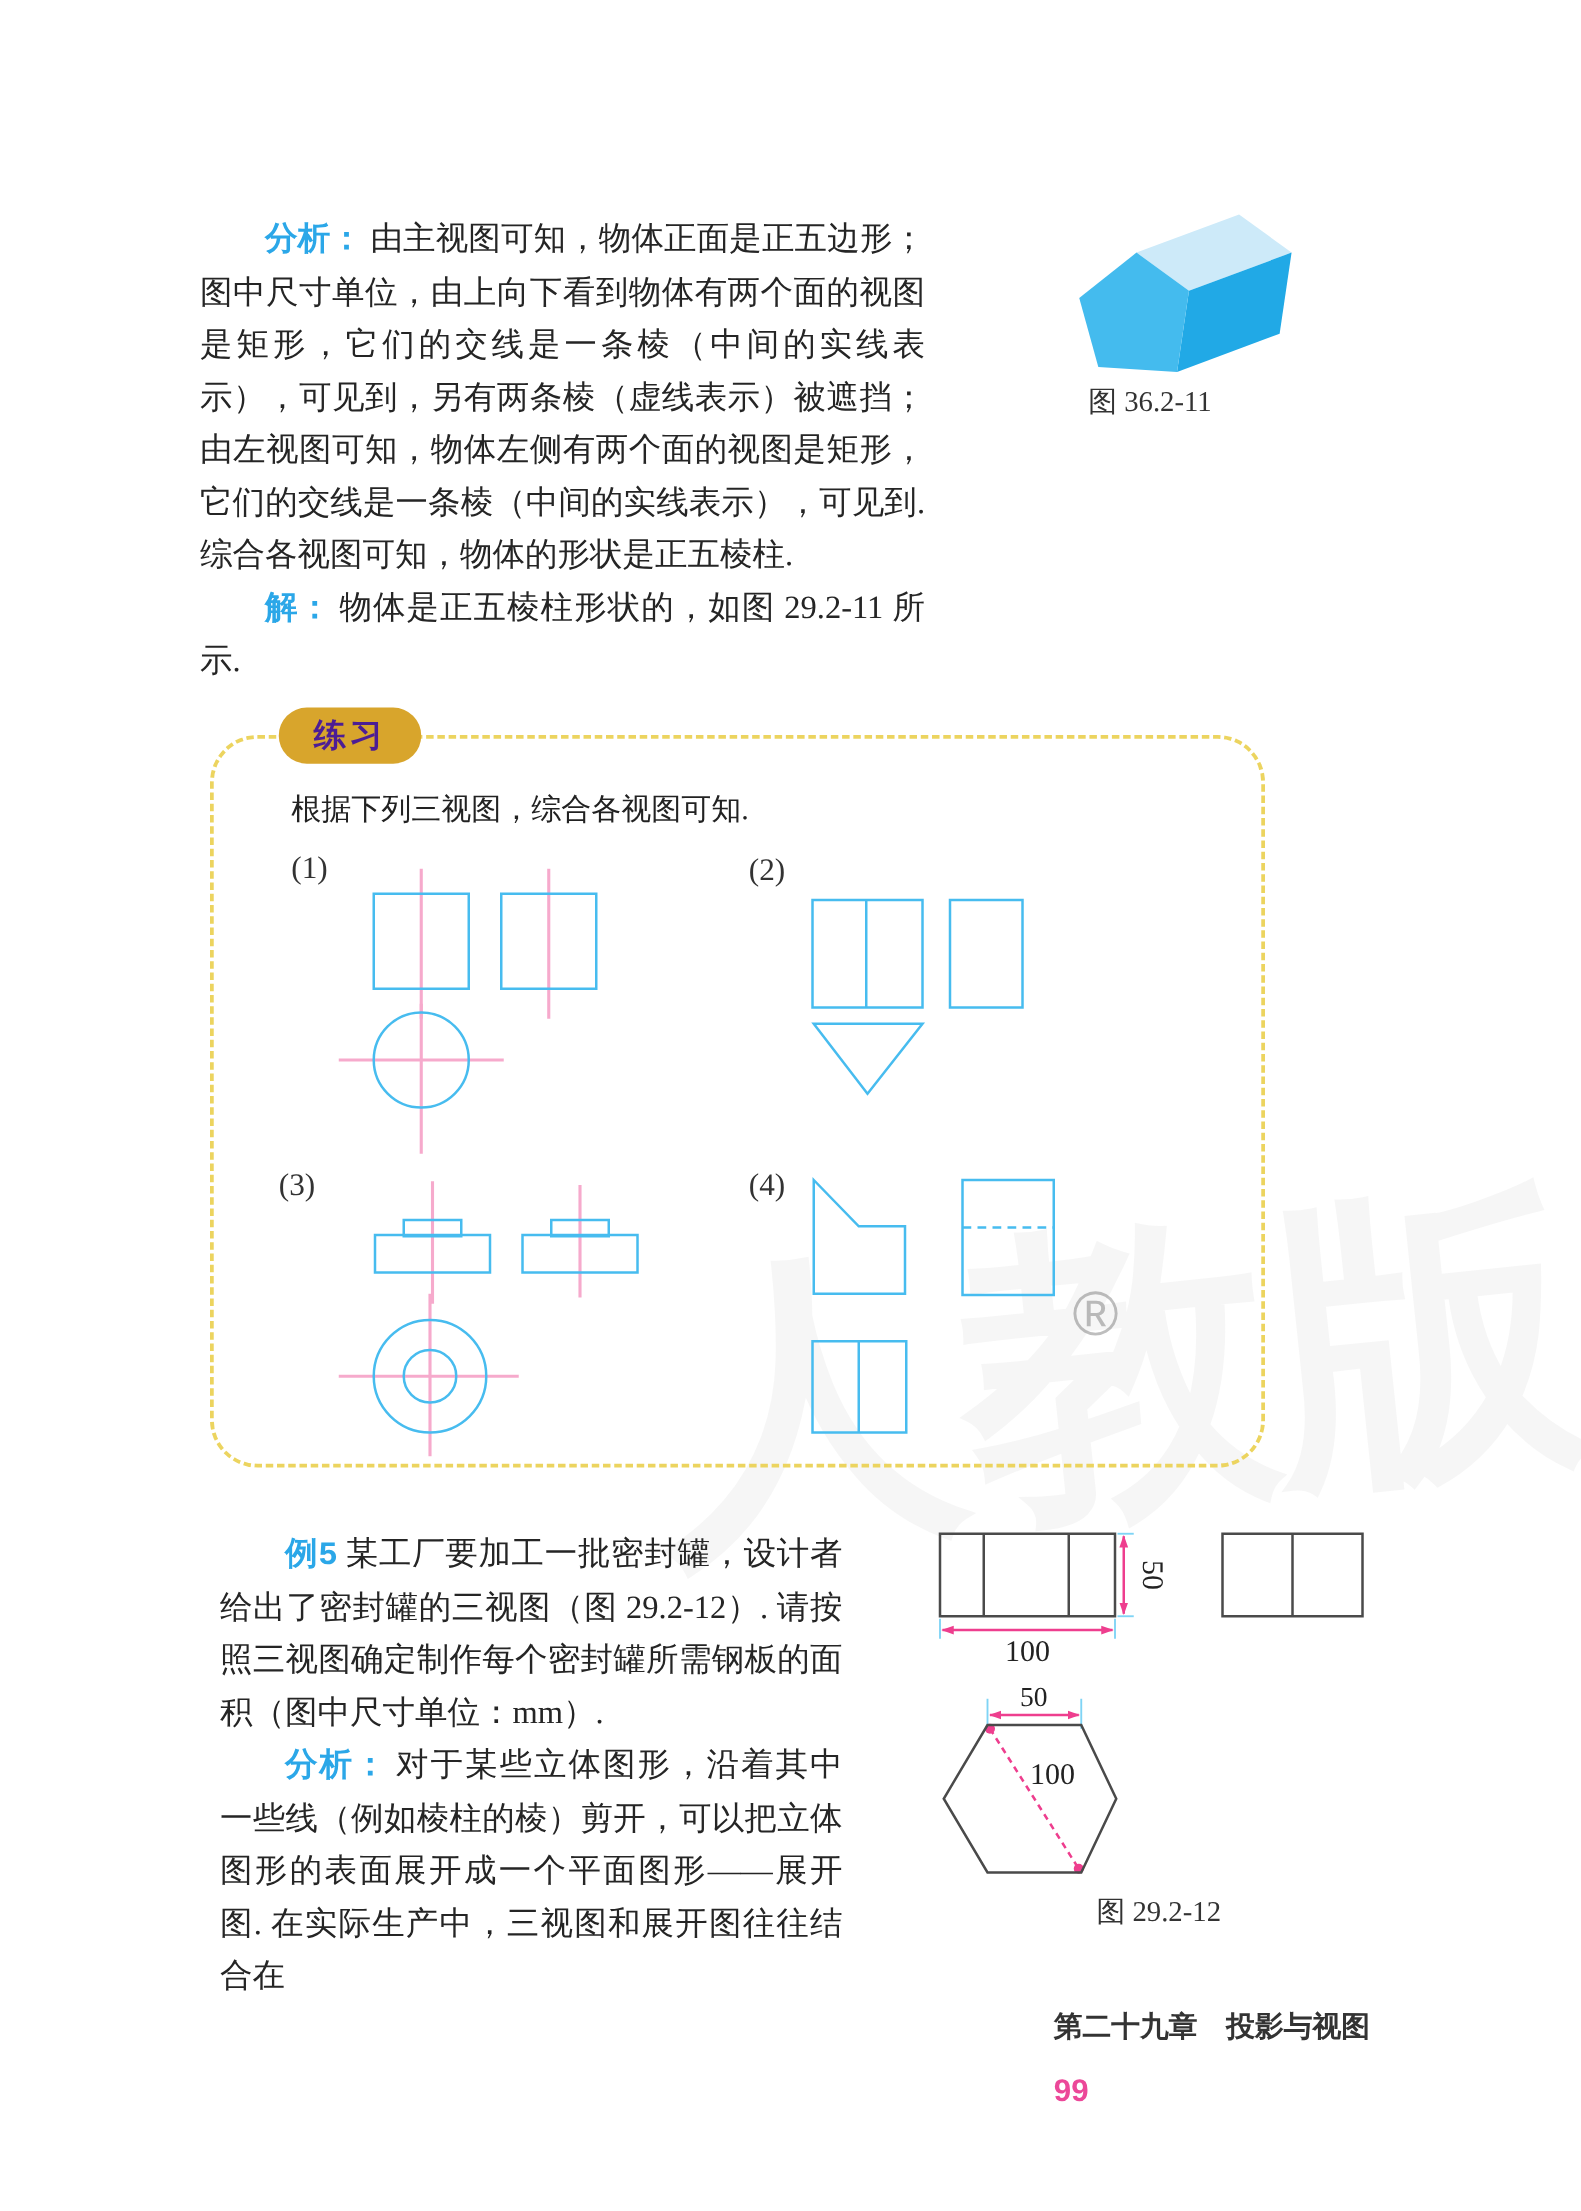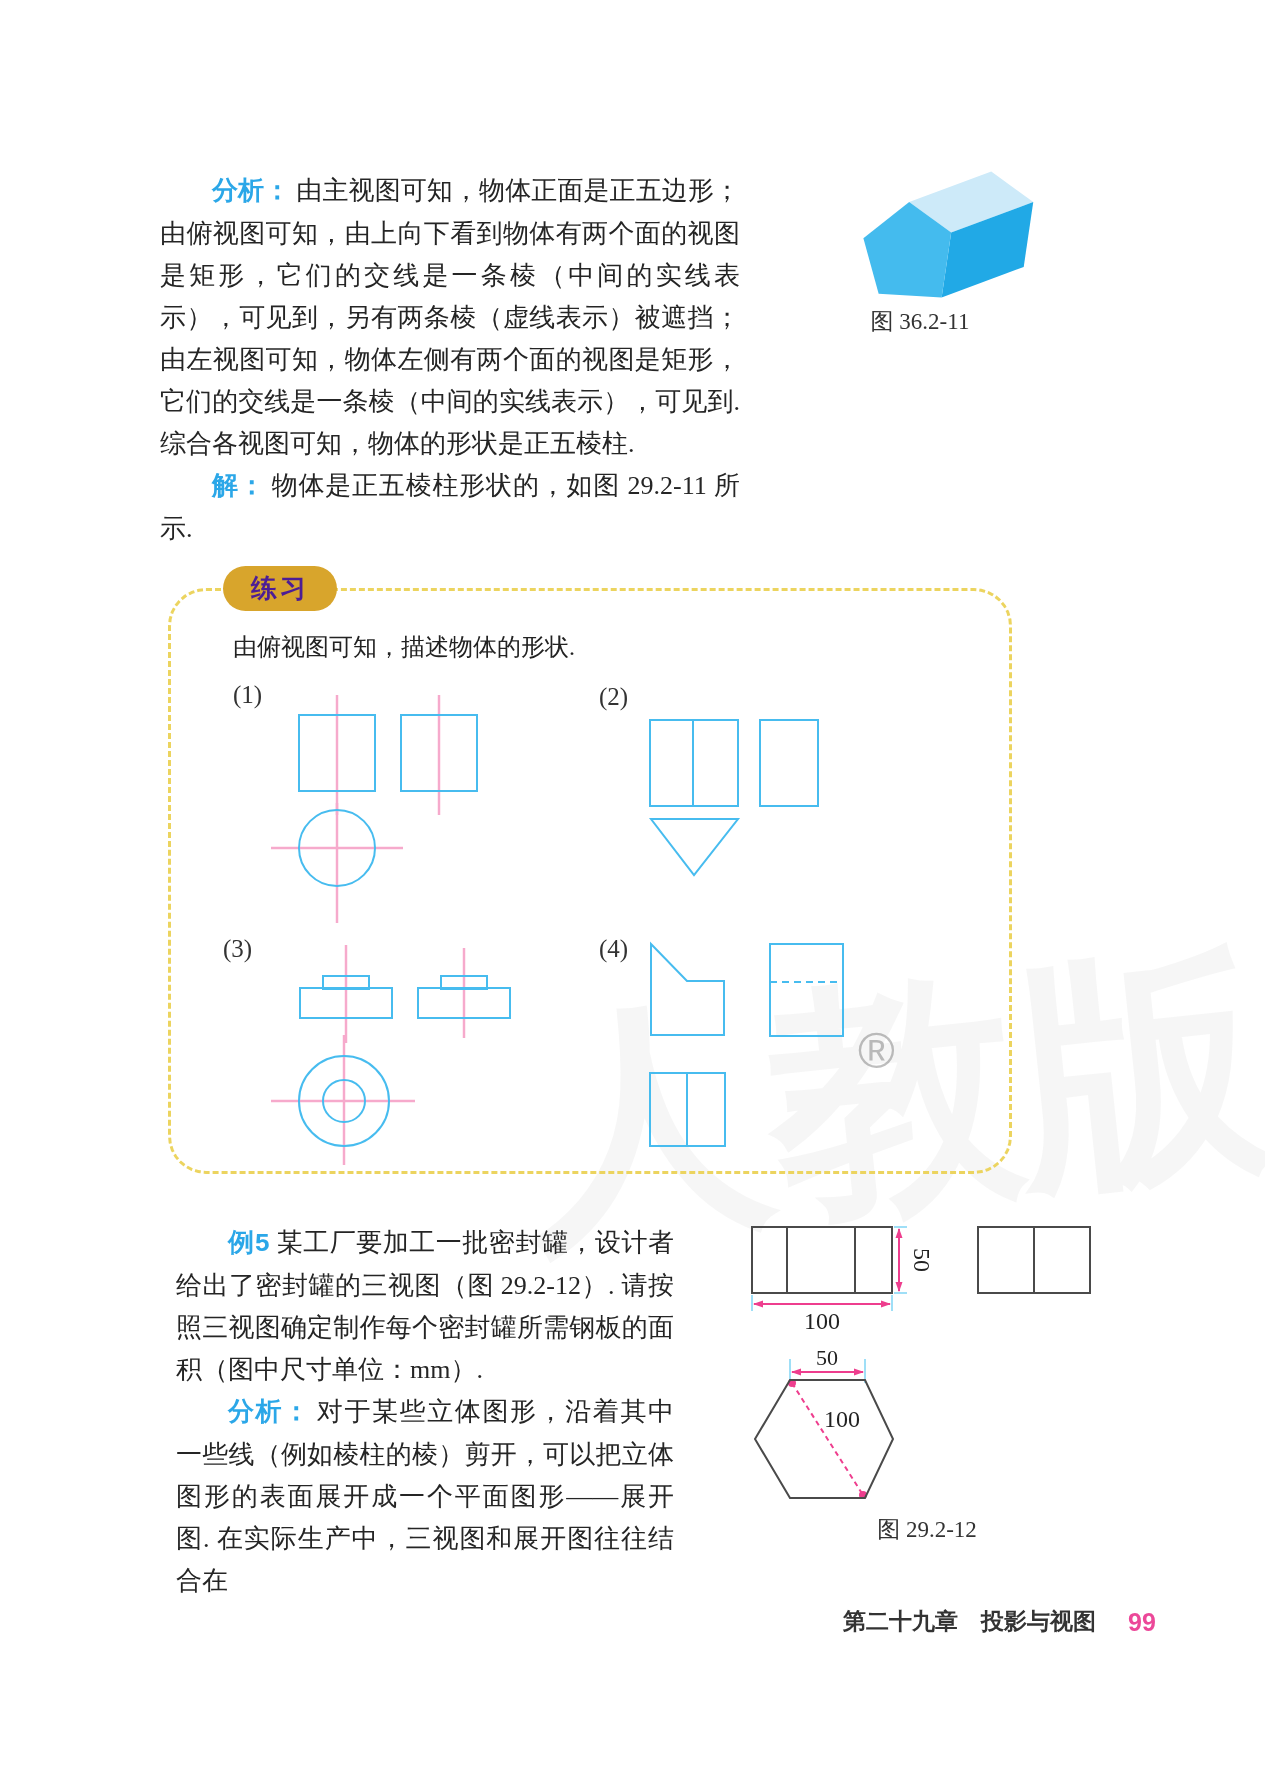--- a/index.html
+++ b/index.html
@@ -27,22 +27,23 @@
     border-radius:26px; letter-spacing:3px; font-family:"Liberation Sans",sans-serif;text-align:center;
   }
   .practice-intro { position:absolute; left:62px; top:40px; font-size:24px; color:#222; }
   .item-label { position:absolute; font-size:25px; color:#333; }
   .practice-svg { position:absolute; left:0; top:0; }
 
   
   .fig2-svg { position:absolute; left:700px; top:1215px; }
 
   .footer {
-    position:absolute; left:843px; top:1606px; display:flex; align-items:flex-end; gap:32px;
+    position:absolute; left:843px; top:1606px; display:flex; align-items:flex-start; gap:22px;
     font-family:"Liberation Sans","DejaVu Sans",sans-serif;
+    flex-direction:column;
   }
   .footer .chapter { font-size:23px; font-weight:700; color:#333; }
   .footer .pagenum { font-size:25px; font-weight:700; color:#ec4899; }
 
   .watermark-text {
     position:absolute; left:520px; top:930px; font-size:250px; font-weight:bold;
     color:rgba(100,100,100,0.06); transform:rotate(-6deg); white-space:nowrap;
     pointer-events:none; font-family:"Liberation Serif",serif;
   }
   .watermark-r {
@@ -53,34 +54,34 @@
 </style>
 </head>
 <body>
 
 <div class="page">
 
   <div class="watermark-text">人教版</div>
   <div class="watermark-r">®</div>
 
   <div class="para-block" style="left:160px; top:170px; width:580px;">
-    <p><span class="accent accent-gap">分析：</span><span>由主视图可知，物体正面是正五边形；由俯视图可知，由上向下看到物体有两个面的视图是矩形，它们的交线是一条棱（中间的实线表示），可见到，另有两条棱（虚线表示）被遮挡；由左视图可知，物体左侧有两个面的视图是矩形，它们的交线是一条棱（中间的实线表示），可见到. 综合各视图可知，物体的形状是正五棱柱.</span></p>
+    <p><span class="accent accent-gap">分析：</span><span>由主视图可知，物体正面是正五边形；图中尺寸单位，由上向下看到物体有两个面的视图是矩形，它们的交线是一条棱（中间的实线表示），可见到，另有两条棱（虚线表示）被遮挡；由左视图可知，物体左侧有两个面的视图是矩形，它们的交线是一条棱（中间的实线表示），可见到. 综合各视图可知，物体的形状是正五棱柱.</span></p>
     <p><span class="accent accent-gap">解：</span><span>物体是正五棱柱形状的，如图 29.2-11 所示.</span></p>
   </div>
 
   <svg class="fig1" width="210" height="167" viewBox="0 0 220 175">
     <polygon points="62,42 148,10 192,42 106,74" fill="#CDEAF9"></polygon>
     <polygon points="106,74 192,42 182,110 96,142" fill="#21A9E6"></polygon>
     <polygon points="62,42 14,80 30,138 96,142 106,74" fill="#44BBEE"></polygon>
   </svg>
   <div class="fig-caption" style="left:835px; top:306px; width:170px;">图 36.2-11</div>
 
   <div class="practice-box">
     <div class="practice-badge">练习</div>
-    <div class="practice-intro">由俯视图可知，描述物体的形状.</div>
+    <div class="practice-intro">根据下列三视图，综合各视图可知.</div>
 
     <div class="item-label" style="left:62px; top:90px;">(1)</div>
     <div class="item-label" style="left:428px; top:92px;">(2)</div>
     <div class="item-label" style="left:52px; top:344px;">(3)</div>
     <div class="item-label" style="left:428px; top:344px;">(4)</div>
 
     <svg class="practice-svg" width="838" height="580" viewBox="0 0 838 580">
       <g stroke="#F59CC4" stroke-width="2.5" opacity="0.85">
 
         <line x1="166" y1="104" x2="166" y2="224"></line>

